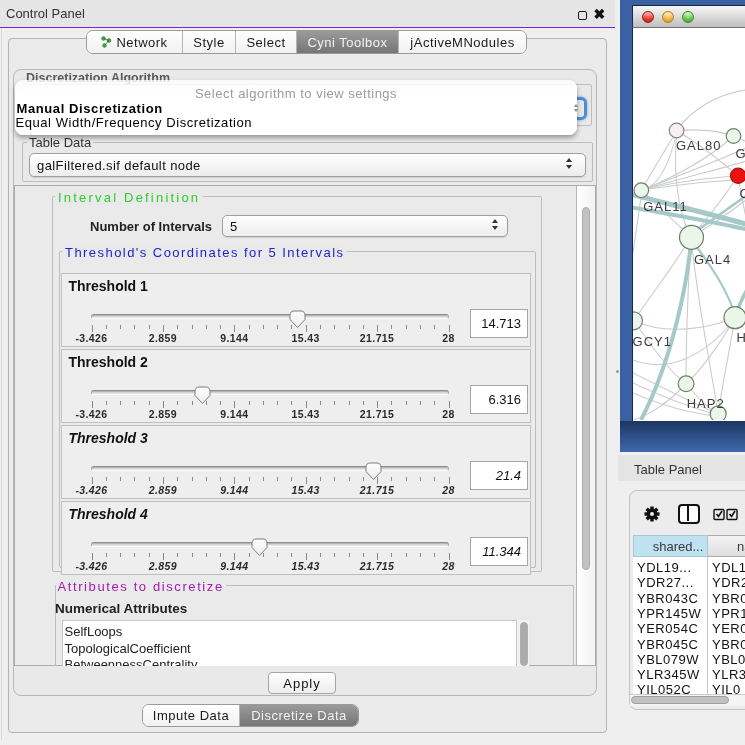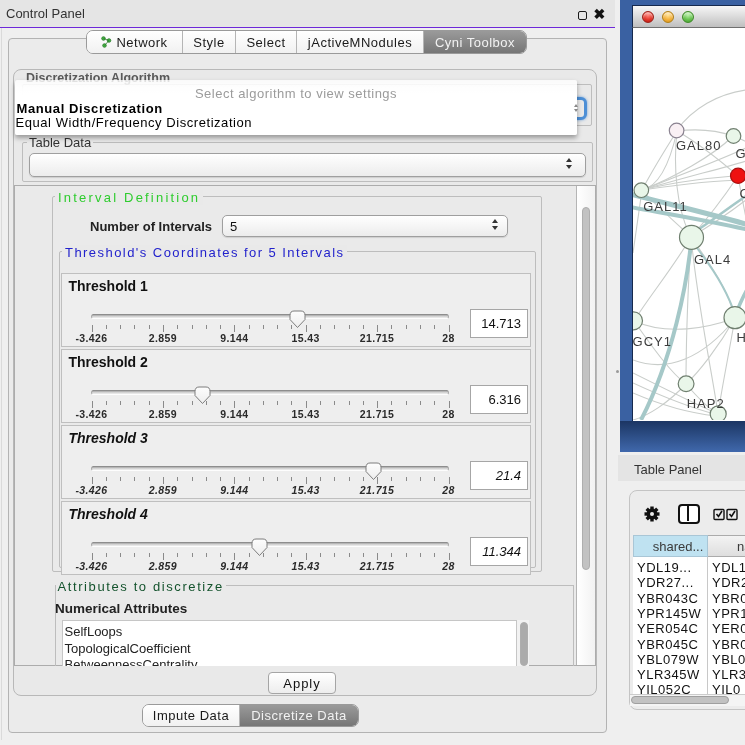--- a/index.html
+++ b/index.html
@@ -80,42 +80,43 @@
 <div class="tabbar" style="left:86px; top:30px; height:24px;">
   <div class="tab" style="width:96px;"><svg width="11" height="13" viewBox="0 0 11 13" style="margin-right:4px;">
         <circle cx="2.5" cy="2.5" r="1.8" fill="#43b543" stroke="#2c7a2c" stroke-width="0.8"></circle>
         <circle cx="8" cy="4.5" r="1.8" fill="#43b543" stroke="#2c7a2c" stroke-width="0.8"></circle>
         <circle cx="3.5" cy="9.5" r="1.8" fill="#43b543" stroke="#2c7a2c" stroke-width="0.8"></circle>
         <line x1="2.5" y1="2.5" x2="8" y2="4.5" stroke="#2c7a2c" stroke-width="0.8"></line>
         <line x1="8" y1="4.5" x2="3.5" y2="9.5" stroke="#2c7a2c" stroke-width="0.8"></line>
       </svg>Network</div>
   <div class="tab" style="width:53px;text-align:center;">Style</div>
   <div class="tab" style="width:61px;">Select</div>
+  <div class="tab sel" style="width:102px;">Cyni Toolbox</div>
   <div class="tab" style="width:127px;">jActiveMNodules</div>
-  <div class="tab sel" style="width:102px;">Cyni Toolbox</div>
 </div>
 
 <div class="group" style="left:22px; top:84px; width:570px; height:42px;"></div>
 <div class="lbl" id="disc-lbl" style="left:26px; top:71px; color:#5a5a5a; font-weight:bold; font-size:12.5px;">Discretization Algorithm</div>
 
 <div class="abs" style="left:556px; top:97px; width:31px; height:23px; border:3px solid #4d8fd6; border-radius:6px; background:#e9e9e9; box-shadow:0 0 3px rgba(77,143,214,0.8); z-index:1;"></div>
 <div class="arrows" style="left:573.5px; top:104px; z-index:7;">
     <div class="up" style="border-bottom-color:#888; border-bottom-width:3.5px; border-left-width:2.5px; border-right-width:2.5px; margin-bottom:2px;"></div>
     <div class="dn" style="border-top-color:#888; border-top-width:3.5px; border-left-width:2.5px; border-right-width:2.5px;"></div>
   </div>
 
-<div class="abs" id="popup" style="left:15px; top:80px; width:562px; height:55px; z-index:5; background:linear-gradient(rgba(255,255,255,0.78) 0px, rgba(255,255,255,0.97) 9px, #ffffff 15px); border-radius:2px; box-shadow:0 3px 5px rgba(0,0,0,0.35);">
+<div class="abs" id="popup" style="left:15px; top:80px; width:562px; height:55px; z-index:5; background:linear-gradient(rgba(255,255,255,0.78) 0px, rgba(255,255,255,0.97) 9px, #ffffff 15px); border-radius:8px; box-shadow:0 3px 5px rgba(0,0,0,0.35);">
   <div style="position:absolute; left:0; right:0; top:6px; text-align:center; font-size:13px; letter-spacing:0.5px; color:#9b9b9b;">Select algorithm to view settings</div>
   <div style="position:absolute; left:1.5px; top:20.5px; font-size:13px; letter-spacing:0.6px; font-weight:bold; color:#000;">Manual Discretization</div>
   <div style="position:absolute; left:0.5px; top:34.5px; font-size:13px; letter-spacing:0.55px; color:#000;">Equal Width/Frequency Discretization</div>
 </div>
 
 <div class="group" style="left:22px; top:142px; width:571px; height:40px;"></div>
 <div class="lbl" style="left:27px; top:135px; color:#333; background:#e9e9e9; padding:0 2px;">Table Data</div>
 <div class="combo" style="left:29px; top:153px; width:557px; height:24px;">
+  <div class="tx">galFiltered.sif default node</div>
   <div class="arrows" style="right:11px; top:4px; position:absolute;">
       <div class="up"></div>
       <div class="dn"></div>
     </div>
 </div>
 
 <div class="abs" id="scrollpanel" style="left:14px; top:185px; width:582px; height:481px; border:1px solid #acacac; background:#eaeaea;"></div>
 <div class="sbtrack" style="left:576px; top:186px; width:19px; height:479px; border-left:1px solid #b5b5b5;"></div>
 <div class="sbthumb" style="left:582px; top:207px; width:8px; height:363px;"></div>
 
@@ -323,21 +324,21 @@
         </defs>
         <path d="M1,5.5 Q1,1 5,1 L12,1 Q16,1 16,5.5 L16,9.5 L8.5,17.5 L1,9.5 Z" fill="url(#g493)" stroke="#7d7d7d"></path>
       </svg>
       <div class="field">
         <span>11.344</span>
       </div>
     </div>
   </div>
 
 <div class="abs" style="left:55px; top:585px; width:519px; height:81px; border:1px solid #bdbdbd; border-bottom:none;"></div>
-<div class="lbl" style="left:55.5px; top:579px; color:#14532d; background:#eaeaea; padding:0 2px; letter-spacing:1.6px;">Attributes to discretize</div>
+<div class="lbl" style="left:55.5px; top:579px; color:#a21caf; background:#eaeaea; padding:0 2px; letter-spacing:1.6px;">Attributes to discretize</div>
 <div class="lbl" style="left:55px; top:600.5px; font-weight:bold; font-size:13.5px;">Numerical Attributes</div>
 <div class="abs" style="left:62px; top:620px; width:455px; height:46px; background:#ffffff; border:1px solid #c6c6c6; border-bottom:none; overflow:hidden;">
   <div class="lbl" style="left:1.5px; top:3px;">SelfLoops</div>
   <div class="lbl" style="left:1.5px; top:19.5px;">TopologicalCoefficient</div>
   <div class="lbl" style="left:1.5px; top:36px;">BetweennessCentrality</div>
 </div>
 <div class="abs" style="left:517px; top:620px; width:12px; height:46px; background:#f2f2f2;"></div>
 <div class="sbthumb" style="left:519.5px; top:622px; width:8px; height:44px; background:#ababab;"></div>
 
 <div class="btn" style="left:268px; top:672px; width:68px; height:22px; letter-spacing:1px;">Apply</div>

